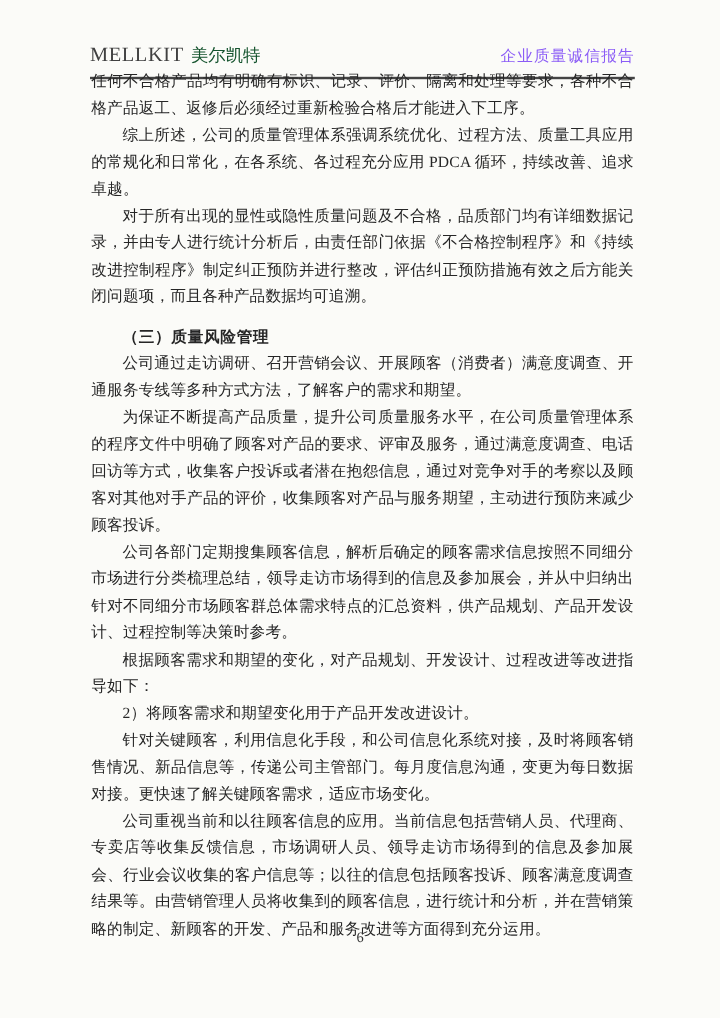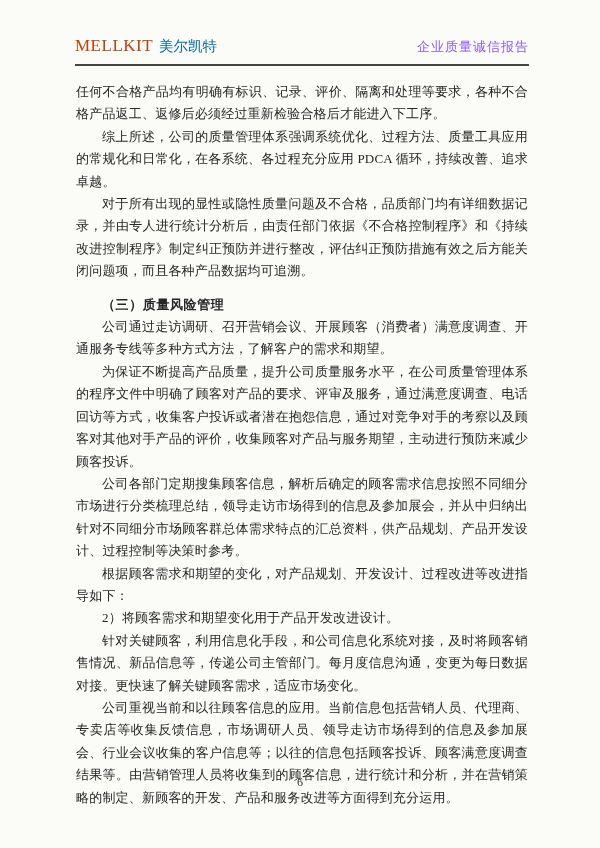--- a/index.html
+++ b/index.html
@@ -39,33 +39,33 @@
     align-items: baseline;
     gap: 6px;
   }
   .brand-en {
     font-size: 17px;
     letter-spacing: 0.5px;
     font-weight: normal;
   }
   .brand-cn {
     font-size: 14.5px;
-    color: #0369a1;
+    color: #14532d;
   }
   .report-title {
     font-size: 13px;
     color: #8b5cf6;
     letter-spacing: 1px;
   }
   
   .content {
     position: absolute;
     left: 76px;
     width: 452px;
-    top: 81px;
+    top: 57px;
   }
   .para {
     margin: 0;
     font-size: 13px;
     line-height: 22.4px;
     text-align: justify;
     text-justify: inter-character;
     text-indent: 2em;
     letter-spacing: 0.2px;
     word-break: break-all;
@@ -91,21 +91,21 @@
     color: #333333;
   }
 </style>
 </head>
 <body>
 
 <div class="page">
 
   <div class="header">
     <div class="brand">
-      <span class="brand-en" style="color: #c2410c;">MELLKIT</span>
+      <span class="brand-en" style="color: #404040;">MELLKIT</span>
       <span class="brand-cn">美尔凯特</span>
     </div>
     <div class="report-title">企业质量诚信报告</div>
   </div>
 
   <div class="content">
 
   <p class="para continuation">任何不合格产品均有明确有标识、记录、评价、隔离和处理等要求，各种不合格产品返工、返修后必须经过重新检验合格后才能进入下工序。</p>
       <p class="para body">综上所述，公司的质量管理体系强调系统优化、过程方法、质量工具应用的常规化和日常化，在各系统、各过程充分应用 PDCA 循环，持续改善、追求卓越。</p>
       <p class="para body">对于所有出现的显性或隐性质量问题及不合格，品质部门均有详细数据记录，并由专人进行统计分析后，由责任部门依据《不合格控制程序》和《持续改进控制程序》制定纠正预防并进行整改，评估纠正预防措施有效之后方能关闭问题项，而且各种产品数据均可追溯。</p>

